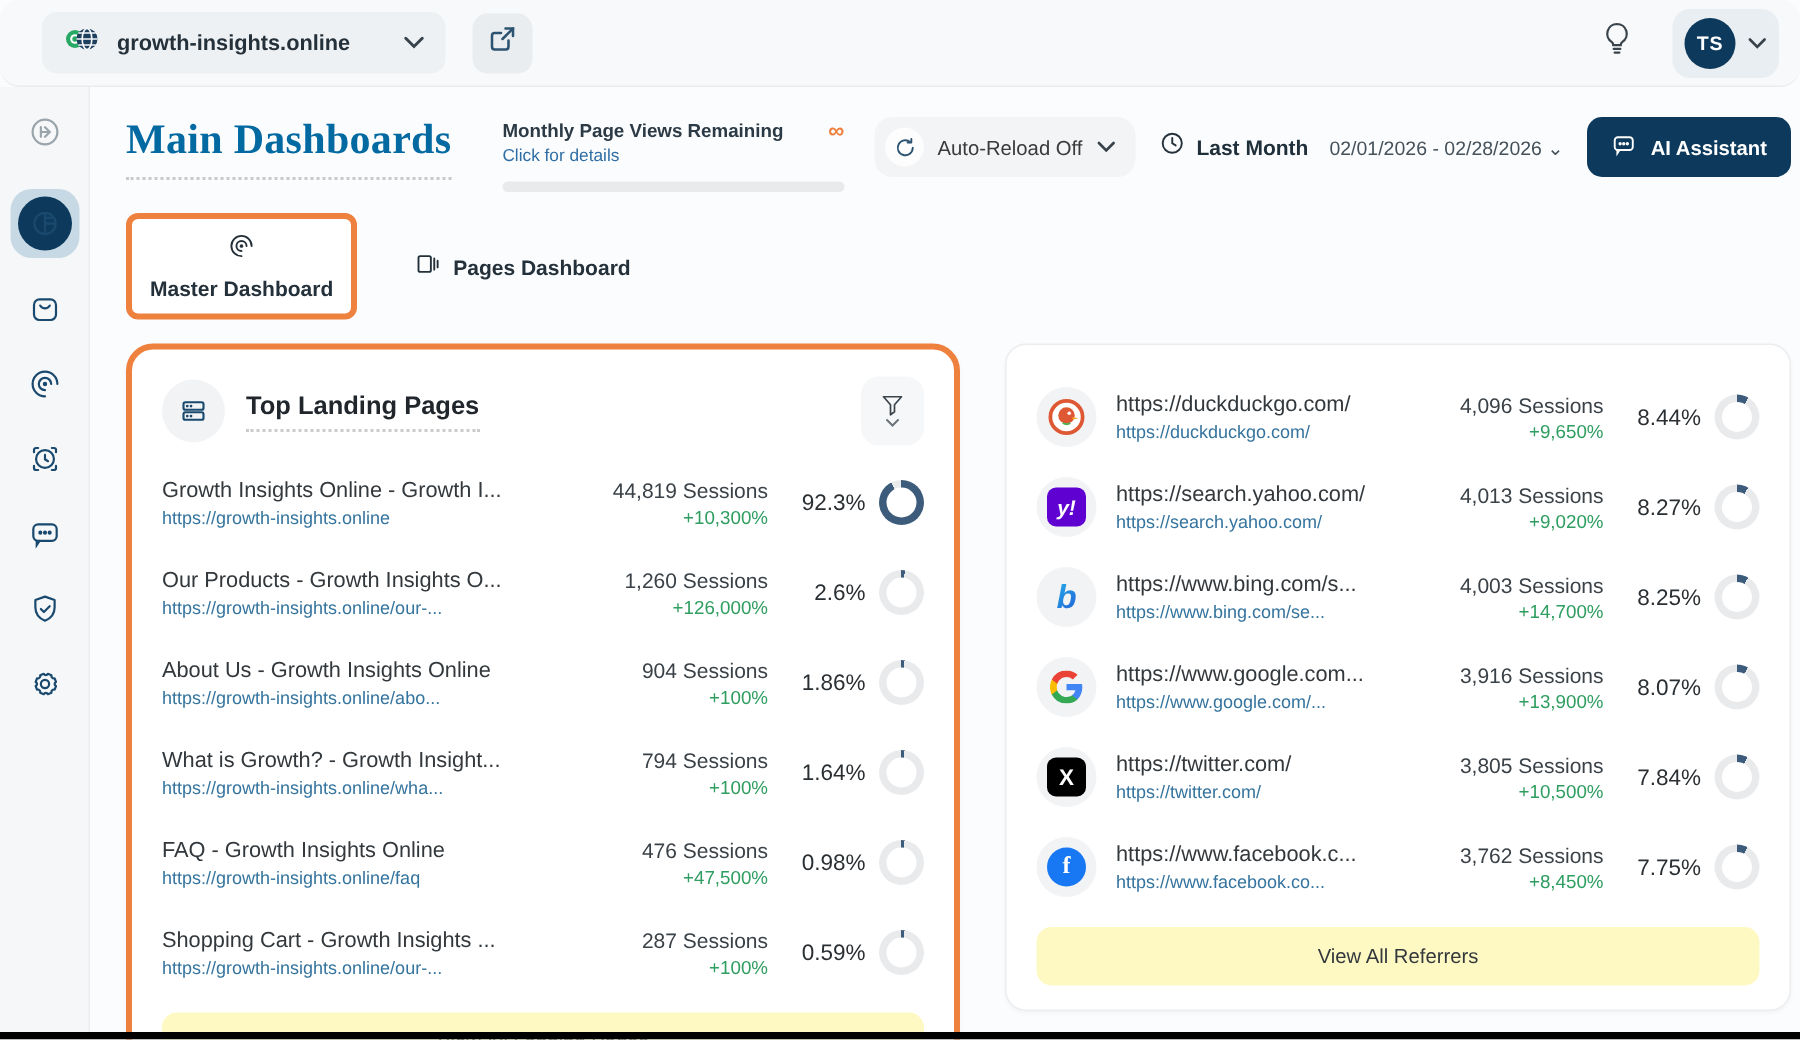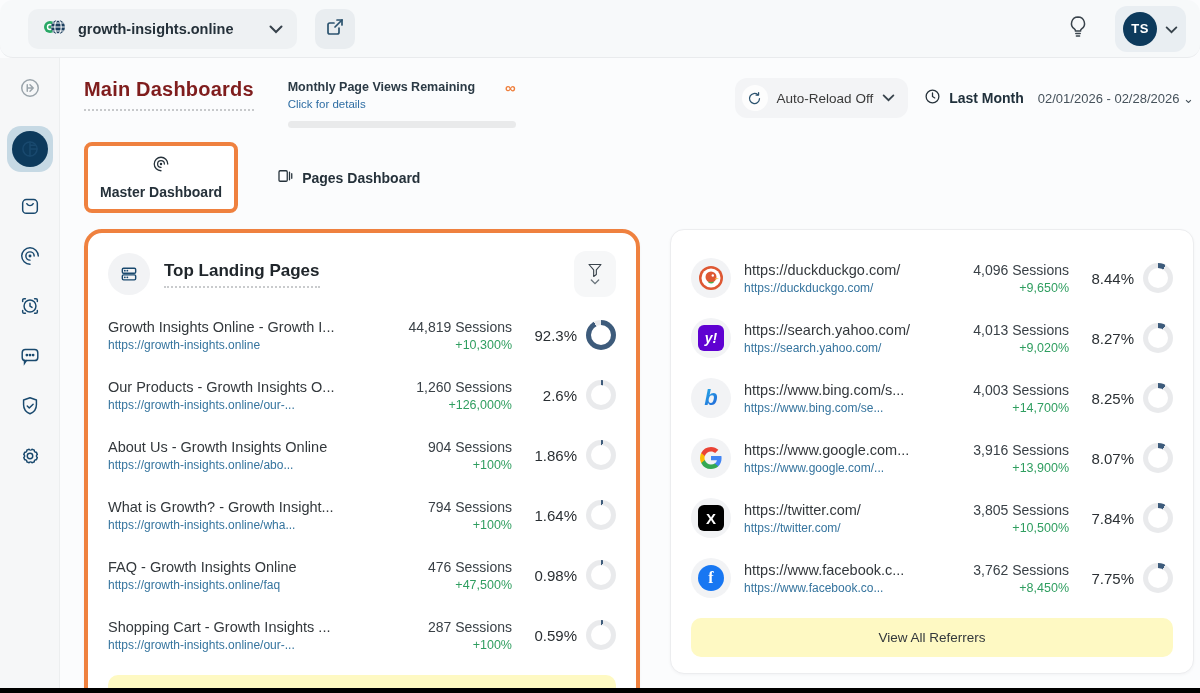--- a/index.html
+++ b/index.html
@@ -21,21 +21,21 @@
   .sidebar { width:60px; background:#f6f7f8; border-right:1px solid #eceeef; display:flex; flex-direction:column; align-items:center; padding-top:18px; gap:22px; flex:0 0 60px; }
   .side-item { width:28px; height:28px; display:flex; align-items:center; justify-content:center; cursor:pointer; }
   .side-item.active-wrap { width:46px; height:46px; background:#c6d9e4; border-radius:14px; }
   .active-circle { width:36px; height:36px; background:#0d3a5c; border-radius:50%; display:flex; align-items:center; justify-content:center; }
   .side-item svg { stroke:#19496e; }
   .side-item.dim svg { stroke:#9aa4ab; }
 
   
   .main { flex:1; padding:20px 24px 0 24px; position:relative; }
   .header-row { display:flex; align-items:flex-start; }
-  .page-title { font-size:20px; font-weight:700; color:#7f1d1d; letter-spacing:.2px; border-bottom:2px dotted #c7c9cb; padding-bottom:8px; }
+  .page-title { font-size:28px; font-weight:700; color:#0369a1; letter-spacing:.2px; border-bottom:2px dotted #c7c9cb; padding-bottom:8px;font-family:Liberation Serif, serif; }
   .pv-widget { width:228px; margin-left:34px; margin-top:2px; }
   .pv-top { display:flex; justify-content:space-between; align-items:flex-start; }
   .pv-label { font-size:12.5px; font-weight:700; color:#2b3a45; }
   .pv-link { font-size:11.5px; color:#2f6ea4; cursor:pointer; margin-top:2px; display:inline-block; }
   .pv-inf { color:#ef7f3c; font-size:15px; font-weight:700; line-height:1; }
   .pv-bar { height:7px; background:#e9eaeb; border-radius:4px; margin-top:9px; }
   .hdr-right { margin-left:auto; display:flex; align-items:center; gap:16px; }
   .reload-pill { display:flex; align-items:center; gap:9px; background:#f3f4f6; border-radius:12px; padding:7px 13px 7px 7px; cursor:pointer; }
   .reload-icn { width:26px; height:26px; background:#fdfdfd; border-radius:50%; display:flex; align-items:center; justify-content:center; }
   .reload-label { font-size:13.5px; color:#3a3a3a; }
@@ -239,20 +239,32 @@
           <span>
             <svg width="17" height="17" viewBox="0 0 24 24" fill="none" stroke="#25313a" stroke-width="1.8" stroke-linecap="round">
               <circle cx="12" cy="12" r="9"></circle>
                 <path d="M12 7v5l3.2 2"></path>
             </svg>
           </span>
           <span class="period-label">Last Month</span>
           <span class="period-range"><span>02/01/2026 - 02/28/2026</span> ⌄</span>
         </div>
 
+        <button class="ai-btn">
+          <span>
+            <svg width="17" height="17" viewBox="0 0 24 24" fill="none" stroke="#fff" stroke-width="1.8" stroke-linecap="round">
+              <rect x="3.5" y="5" width="17" height="12" rx="3"></rect>
+                <path d="M8 17l-2 3v-3"></path>
+              <circle cx="8.6" cy="11" r="0.7" fill="#fff"></circle>
+                <circle cx="12" cy="11" r="0.7" fill="#fff"></circle>
+                <circle cx="15.4" cy="11" r="0.7" fill="#fff"></circle>
+            </svg>
+          </span>
+          <span>AI Assistant</span>
+        </button>
       </div>
     </div>
 
     <div class="tabs-row">
       <div class="tab annotated">
         <span>
           <svg width="18" height="18" viewBox="0 0 24 24" fill="none" stroke="#25313a" stroke-width="1.7" stroke-linecap="round">
             <path d="M12 21a9 9 0 1 1 9-9"></path>
               <path d="M12 16.5A4.5 4.5 0 1 1 16.5 12"></path>
               <circle cx="12" cy="12" r="0.8" fill="#25313a"></circle>

